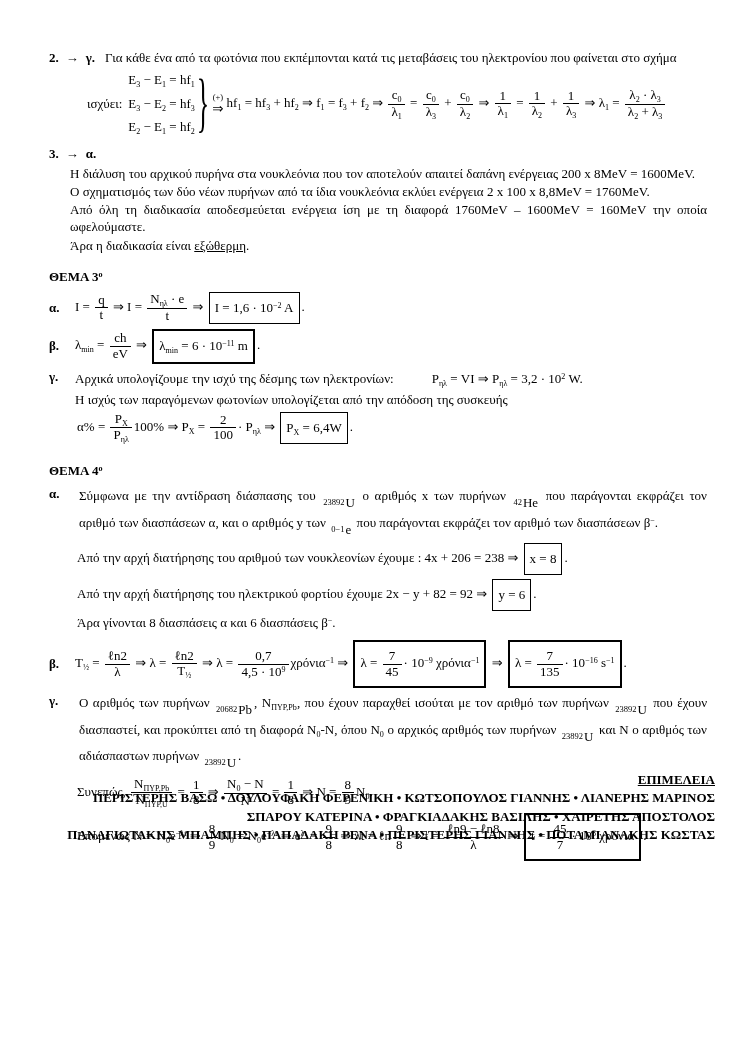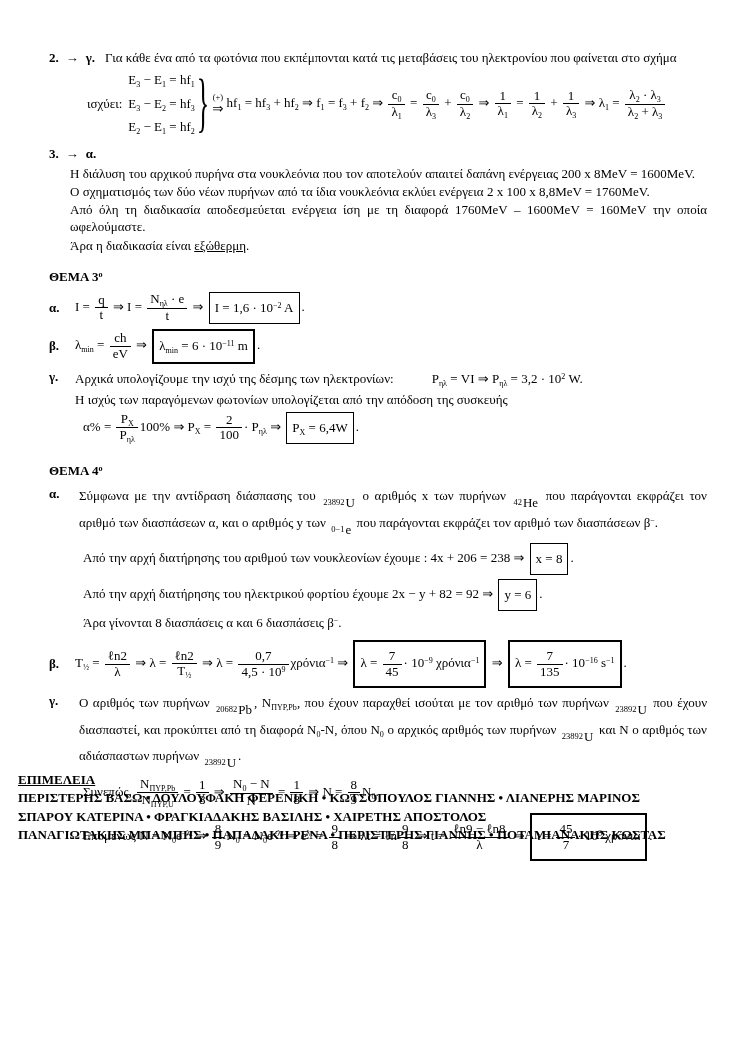--- a/index.html
+++ b/index.html
@@ -24,40 +24,40 @@
   .prefix{margin-right:6px;}
   .eqcol{display:inline-flex;flex-direction:column;align-items:flex-start;}
   .eqcol .mrow{margin:2px 0;line-height:1.45;}
   .brace{display:inline-block;font-size:26px;font-weight:200;transform:scaleY(2.55);margin:0 3px 0 2px;}
   .plusimp{display:inline-flex;flex-direction:column;align-items:center;margin-right:3px;}
   .plusimp .plus{font-size:8.5px;line-height:1;}
   .plusimp .imp{font-size:13.5px;line-height:1;}
   
   .body-par{margin:0 0 1px 21px;line-height:1.33;text-align:justify;}
   .mline{white-space:nowrap;}
-  .mrow{margin:4px 8px;white-space:nowrap;}
+  .mrow{margin:4px 2px;white-space:nowrap;}
   .thema-title{font-weight:bold;margin:15px 0 7px 0;}
   .item{display:flex;align-items:center;margin:5px 0;}
   .item.top{align-items:flex-start;}
   .ilab{font-weight:bold;width:26px;flex-shrink:0;}
   .icontent{flex:1;min-width:0;}
   .trow{display:flex;align-items:center;gap:38px;margin:2px 0;}
   .tline{margin:4px 0;}
   .par{line-height:1.5;text-align:justify;margin:0 0 3px 4px;}
   
   .frac{display:inline-block;vertical-align:middle;text-align:center;margin:0 2px;line-height:1.12;font-family:Liberation Serif, serif;}
   .fnum{display:block;border-bottom:1px solid #000;padding:0 3px;}
   .fden{display:block;padding:0 3px;}
   .mbox{display:inline-block;border:1px solid #000;padding:7px 5px;margin:0 2px;vertical-align:middle;}
   .nuc{display:inline-flex;align-items:center;vertical-align:-5px;margin:0 2px;}
   .nstack{display:inline-flex;flex-direction:row;align-items:flex-end;font-size:8.5px;line-height:1.1;margin-right:1px;}
   sub{font-size:0.62em;vertical-align:-0.35em;}
   sup{font-size:0.62em;vertical-align:0.55em;}
   
-  .credits{position:absolute;left:0;right:0;top:771px;text-align:left;font-weight:bold;font-size:13px;line-height:1.42;padding:0 18px;}
+  .credits{position:absolute;left:0;right:0;top:771px;text-align:right;font-weight:bold;font-size:13px;line-height:1.42;padding:0 18px;}
   .credits-title{text-decoration:underline;}
 </style>
 </head>
 <body>
 
 <div class="page">
 
   <section>
     <div class="qhead">
       <span class="lbl">2.</span>

